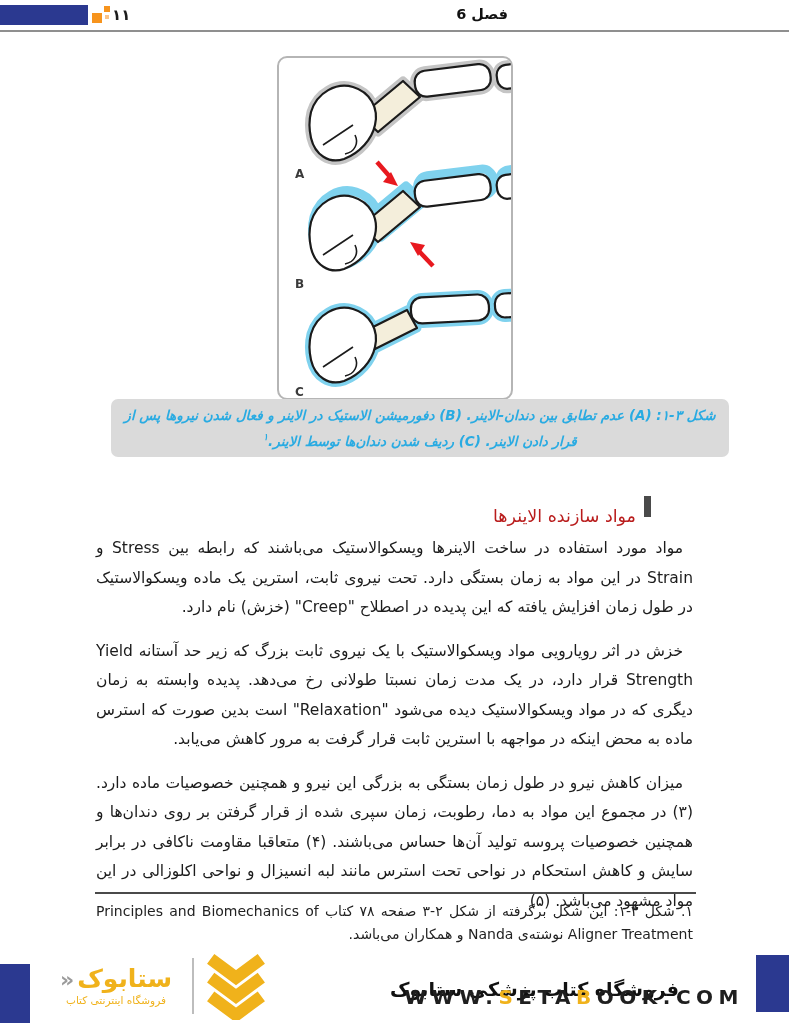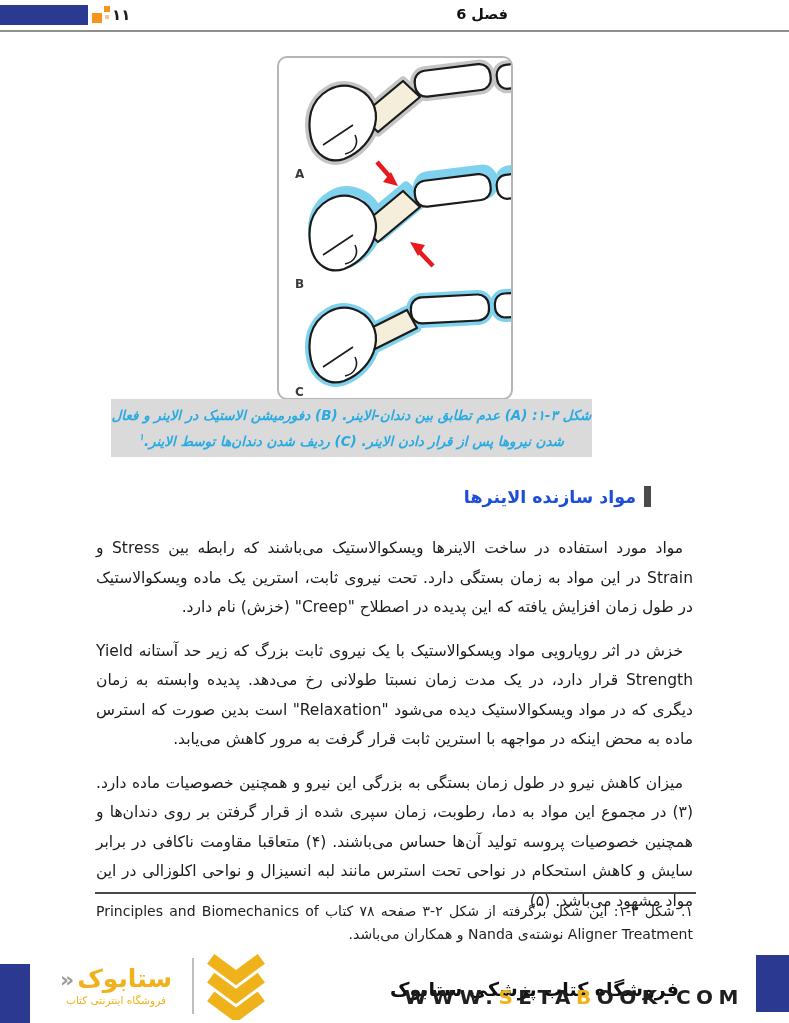--- a/index.html
+++ b/index.html
@@ -13,30 +13,30 @@
   .hdr-title{position:absolute;left:150px;top:6px;width:358px;direction:rtl;display:flex;
              justify-content:space-between;font-size:14.5px;font-weight:bold;color:#111;}
   .hdr-rule{position:absolute;left:0;top:30px;width:789px;border-top:2px solid #8f8f8f;}
 
   
   .fig{position:absolute;left:277px;top:56px;width:236px;height:344px;border:2px solid #b5b5b5;
        border-radius:10px;background:#fff;box-sizing:border-box;overflow:hidden;}
   .fig svg{display:block;}
   .fig text{font-family:"DejaVu Sans",sans-serif;font-size:12px;font-weight:bold;fill:#3a3a3a;}
 
-  .caption{position:absolute;left:111px;top:399px;width:481px;box-sizing:border-box;
+  .caption{position:absolute;left:111px;top:399px;width:618px;box-sizing:border-box;
            background:#dadada;color:#29abe2;font-size:13.5px;font-weight:bold;font-style:italic;
-           line-height:22px;text-align:center;direction:rtl;padding:5px 0;}
+           line-height:22px;text-align:center;direction:rtl;padding:5px 0;border-radius:7px;}
   .caption sup{font-size:9px;}
 
   
   .sec{position:absolute;left:0;top:486px;width:651px;display:flex;direction:rtl;
        align-items:center;gap:8px;}
   .sec .tick{width:7px;height:21px;background:#4a4a4a;}
-  .sec .txt{color:#1d4ed8;font-size:17.5px;font-weight:bold;}
+  .sec .txt{color:#b91c1c;font-size:17.5px;font-weight:normal;margin-top:20px;}
 
   
   .body{position:absolute;left:96px;top:525px;width:597px;direction:rtl;text-align:justify;
         font-size:15.5px;line-height:29.5px;}
   .body p{margin:9px 0 14px 0;text-indent:10px;}
 
   
   .fn-rule{position:absolute;left:95px;top:892px;width:601px;border-top:2px solid #4a4a4a;}
   .fn{position:absolute;left:96px;top:900px;width:597px;direction:rtl;text-align:justify;
       font-size:14px;line-height:22.5px;color:#222;}

